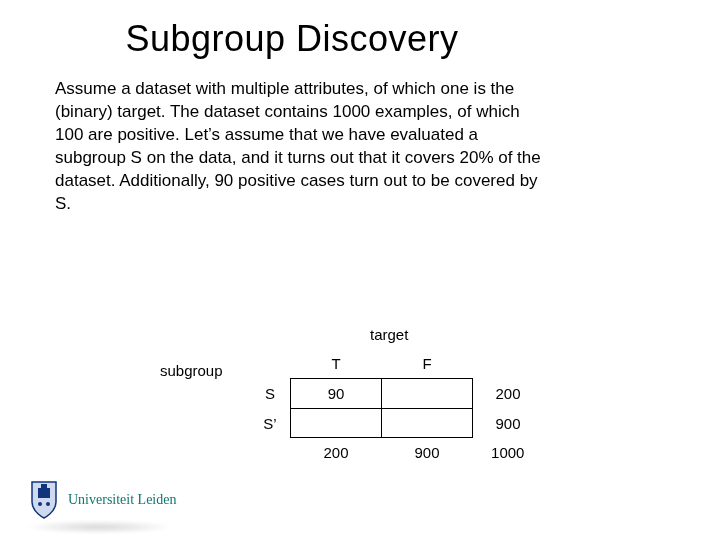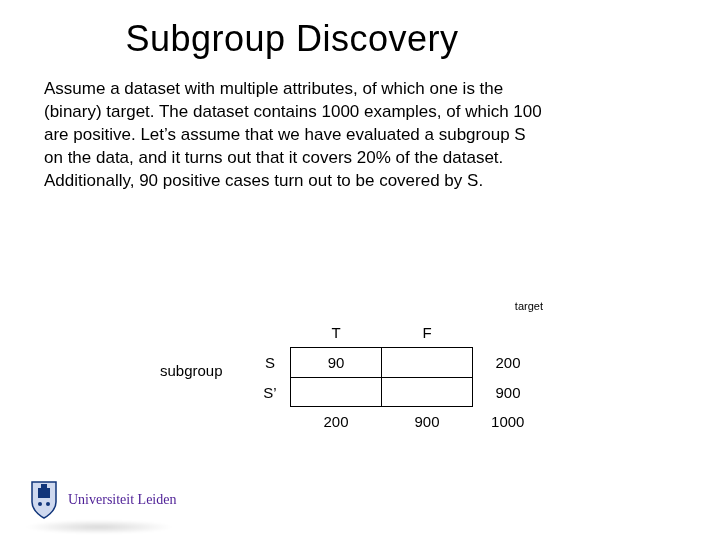--- a/index.html
+++ b/index.html
@@ -22,32 +22,33 @@
   .title {
     font-size: 36px;
     font-weight: 400;
     text-align: center;
     padding-top: 18px;
     letter-spacing: 0.5px;
   }
   .body-text {
     font-size: 17px;
     line-height: 1.35;
-    padding: 18px 40px 0 44px;
+    padding: 18px 40px 0 55px;
   }
   .table-wrap {
     position: absolute;
     left: 250px;
     top: 300px;
   }
   .target-label {
-    text-align: right;
-    font-size: 11px;
+    text-align: left;
+    font-size: 15px;
     margin-left: 120px;
     margin-bottom: 6px;
+    margin-top: 26px;
   }
   .subgroup-label {
     position: absolute;
     left: -90px;
     top: 62px;
     font-size: 15px;
   }
   table.ct {
     border-collapse: collapse;
     font-size: 15px;
@@ -73,21 +74,21 @@
     bottom: 20px;
     display: flex;
     align-items: center;
     gap: 8px;
     color: #0a2a6b;
   }
   .logo svg { display: block; }
   .logo-text {
     font-family: Georgia, 'Times New Roman', serif;
     font-size: 14px;
-    color: #4c1d95;
+    color: #0f766e;
   }
   .logo-shadow {
     position: absolute;
     left: 24px;
     bottom: 6px;
     width: 150px;
     height: 14px;
     background: radial-gradient(ellipse at center, rgba(0,0,0,0.15) 0%, rgba(0,0,0,0) 70%);
     filter: blur(1px);
   }

